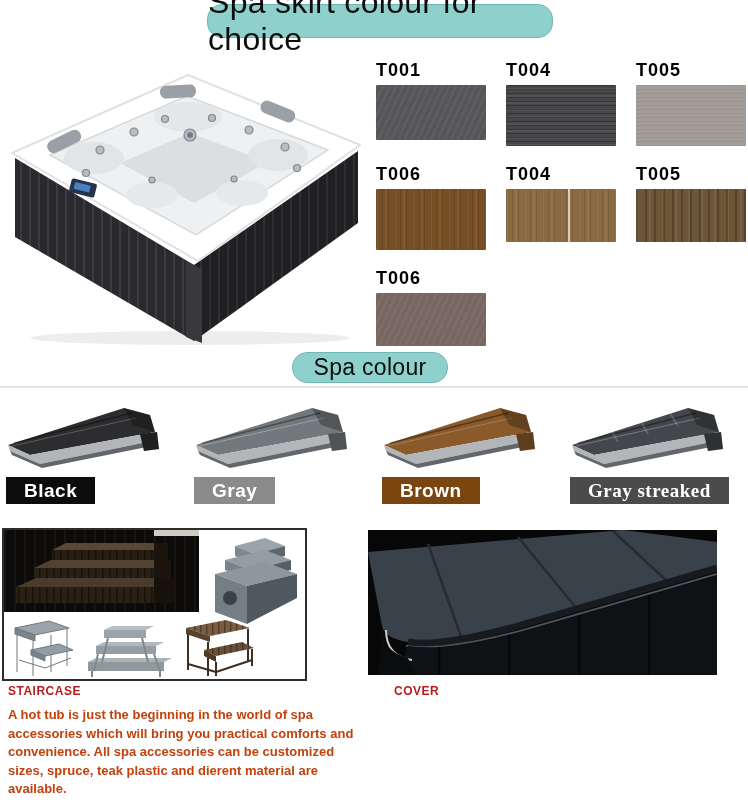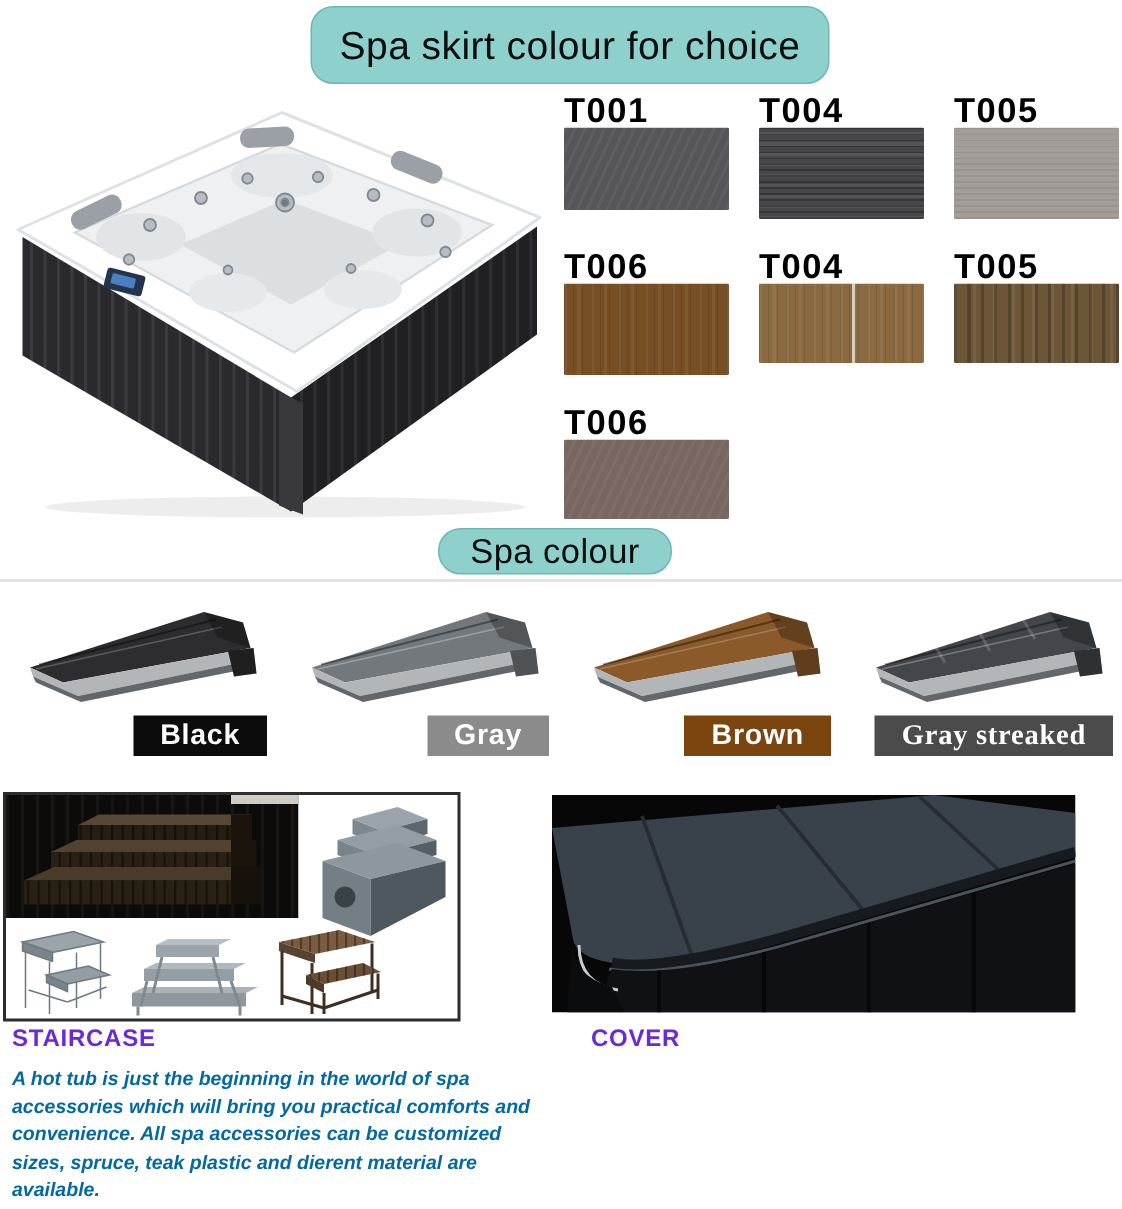--- a/index.html
+++ b/index.html
@@ -7,34 +7,34 @@
   body {
     width:748px; height:806px; position:relative; overflow:hidden;
     font-family:"Liberation Sans", sans-serif; color:#111;
   }
   
   .pill {
     position:absolute; display:flex; align-items:center; justify-content:center;
     background:#8ed0cb; border:1px solid #6fb7b3; border-radius:15px;
     color:#0d0d0d; font-weight:500; letter-spacing:.3px;
   }
-  #banner-skirt { left:207px; top:4px; width:346px; height:52px; font-size:26px; }
+  #banner-skirt { left:207px; top:4px; width:346px; height:34px; font-size:32px; }
   #banner-cover { left:292px; top:352px; width:156px; height:31px; font-size:23px; }
   #divider { position:absolute; left:0; top:386px; width:748px; height:2px; background:#e3e3e3; }
 
   
   #tub-figure { position:absolute; left:2px; top:55px; width:366px; height:290px; }
 
   
   #swatch-grid {
     position:absolute; left:376px; top:60px; width:370px;
     display:grid; grid-template-columns:110px 110px 110px; column-gap:20px; row-gap:18px;
   }
   .swatch-item { display:flex; flex-direction:column; }
-  .swatch-label { font-size:23px; font-weight:bold; letter-spacing:1px; color:#000; height:22px; margin-bottom:3px; }
+  .swatch-label { font-size:18px; font-weight:bold; letter-spacing:1px; color:#000; height:22px; margin-bottom:3px; }
   .swatch { width:110px; height:55px; position:relative; border-radius:1px; }
   .swatch-r2 { height:61px; } .swatch-r3 { height:53px; }
   .tex-soft { background-image:repeating-linear-gradient(115deg, rgba(255,255,255,.05) 0 2px, transparent 2px 6px); }
   .tex-v { background-image:
       repeating-linear-gradient(90deg, rgba(0,0,0,.12) 0 1px, transparent 1px 6px),
       repeating-linear-gradient(90deg, rgba(255,255,255,.06) 0 2px, transparent 2px 9px); }
   .tex-v-strong { background-image:
       repeating-linear-gradient(90deg, rgba(0,0,0,.22) 0 2px, transparent 2px 9px),
       repeating-linear-gradient(90deg, rgba(255,255,255,.07) 0 2px, transparent 2px 13px); }
   .tex-h { background-image:
@@ -42,21 +42,21 @@
       repeating-linear-gradient(0deg, rgba(255,255,255,.07) 0 2px, transparent 2px 7px); }
   .tex-h-soft { background-image:
       repeating-linear-gradient(0deg, rgba(0,0,0,.07) 0 1px, transparent 1px 4px); }
   .seam::after {
     content:""; position:absolute; top:0; bottom:0; left:56%; width:2px;
     background:rgba(255,255,255,.65);
   }
 
   
   #covers-row { position:absolute; left:6px; top:404px; width:736px; display:flex; justify-content:space-between; }
-  .cover-item { width:172px; display:flex; flex-direction:column; align-items:flex-end; }
+  .cover-item { width:172px; display:flex; flex-direction:column; align-items:flex-start; }
   .cover-img { width:160px; height:66px; display:block; }
   .cover-label {
     margin-top:7px; height:27px; display:inline-flex; align-items:center; justify-content:center;
     padding:0 18px; color:#ffffff; font-weight:bold; font-size:19px; letter-spacing:.5px;
   }
 
   
   #staircase-figure {
     position:absolute; left:2px; top:528px; width:305px; height:153px;
     border:2px solid #2d2d2d; background:#fff;
@@ -67,25 +67,24 @@
   #stair-b { position:absolute; left:80px; top:88px; }
   #stair-c { position:absolute; left:172px; top:84px; }
 
   
   #cover-photo { position:absolute; left:368px; top:530px; }
 
   
   .text-section { position:absolute; top:684px; }
   #staircase-text { left:8px; width:356px; }
   #cover-text { left:394px; width:352px; }
-  .section-heading { font-size:16px; font-weight:bold; letter-spacing:.5px; color:#6d28d9; }
+  .section-heading { font-size:12px; font-weight:bold; letter-spacing:.5px; color:#b91c1c; }
   .section-body {
-    margin-top:8px; font-size:13px; line-height:18.5px; font-weight:600; color:#0369a1;
+    margin-top:8px; font-size:13px; line-height:18.5px; font-weight:600; color:#c2410c;
     white-space:pre-wrap;
-    font-style:italic;
   }
   #cover-text .section-body { margin-left:16px; width:334px; }
 </style>
 </head>
 <body>
 
 <div class="pill" id="banner-skirt">
   <span>Spa skirt colour for choice</span>
 </div>
 

